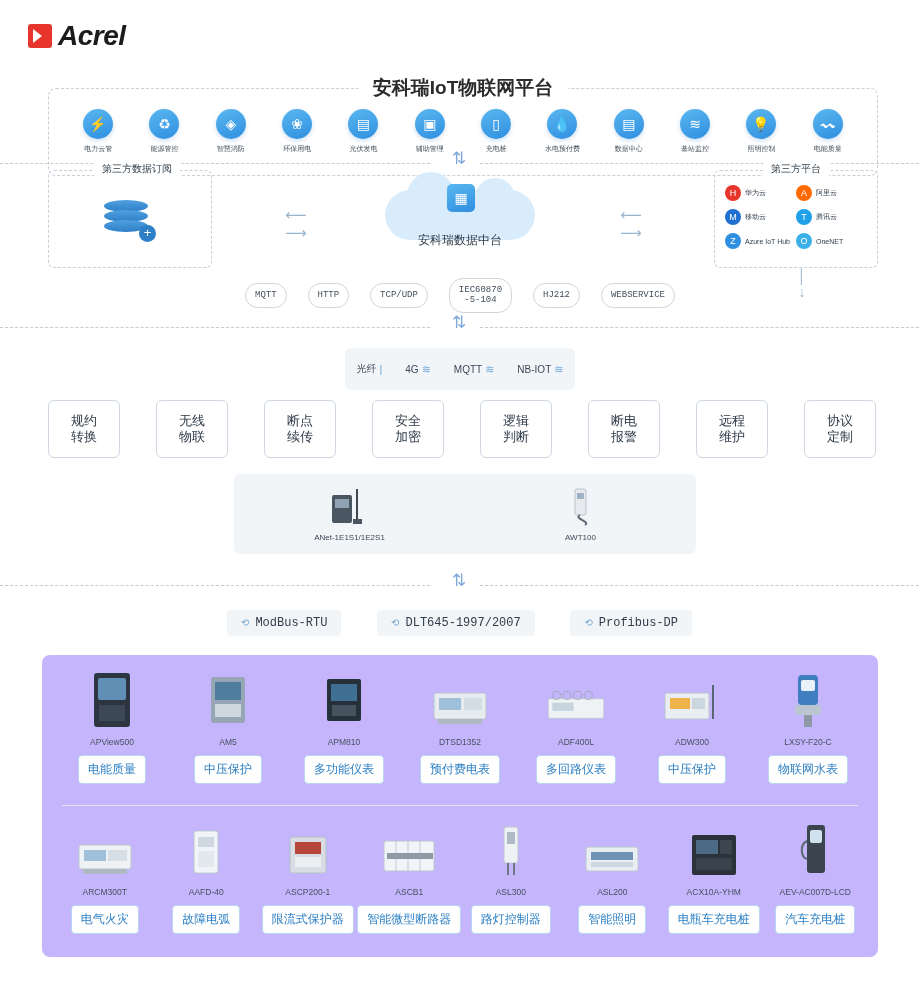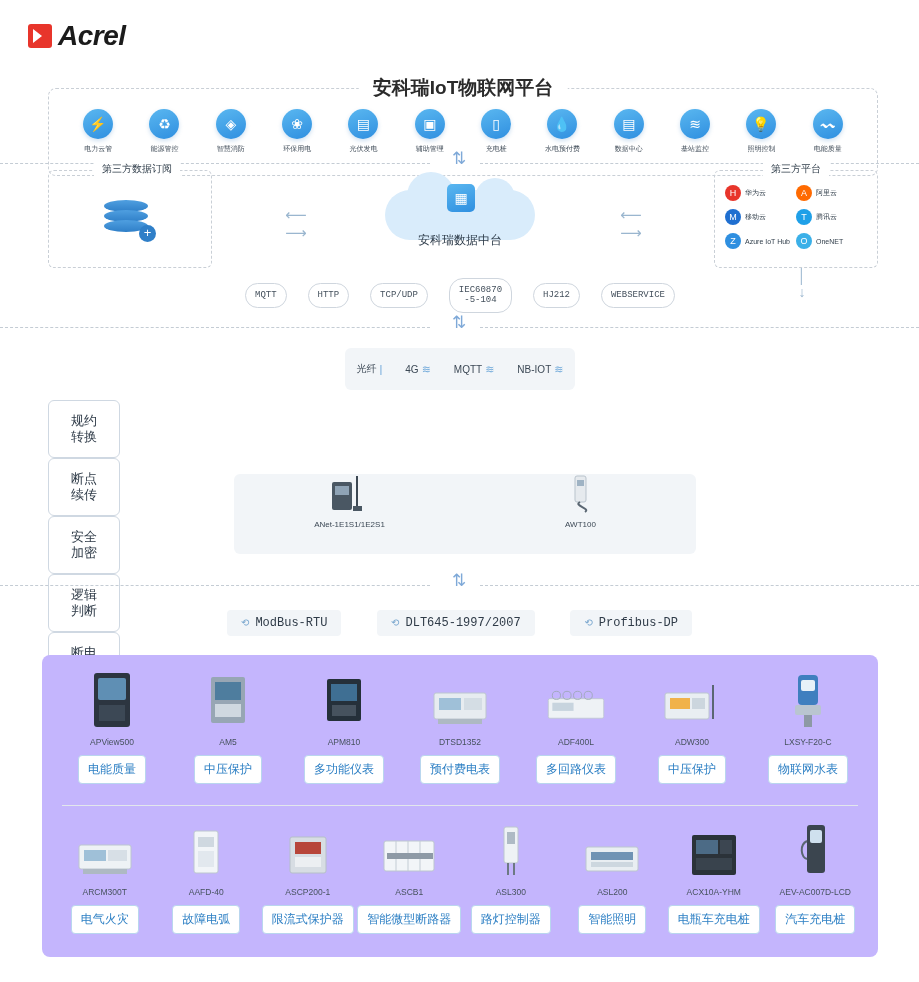--- a/index.html
+++ b/index.html
@@ -219,40 +219,40 @@
   }
   .net-item { display: flex; align-items: center; gap: 3px; }
   .net-name { font-size: 10px; color: #3c4855; }
   .net-glyph { font-size: 11px; color: #6fa8d9; line-height: 10px; }
 
   
   .cap-row {
     position: absolute;
     left: 48px; top: 400px;
     width: 828px;
-    display: flex; justify-content: space-between; flex-direction: column;
+    display: flex; justify-content: space-between;
   }
   .cap-box {
     width: 70px; height: 56px;
     border: 1px solid #cfd8e2;
     border-radius: 6px;
     display: flex; flex-direction: column;
     align-items: center; justify-content: center;
     font-size: 13px; color: #2f3b48; line-height: 1.25;
     background: #fff;
   }
 
   
   .gw-panel {
     position: absolute;
     left: 234px; top: 474px;
     width: 462px; height: 80px;
     background: #f2f5f8;
     border-radius: 6px;
-    display: flex; align-items: flex-start; justify-content: space-around;
+    display: flex; align-items: center; justify-content: space-around;
   }
   .gw-item { display: flex; flex-direction: column; align-items: center; gap: 6px; width: 130px; }
   .gw-img {
     height: 40px; display: flex; align-items: flex-end; justify-content: center;
   }
   .gw-name { font-size: 8px; color: #3c4855; }
 
   
   .bus-row {
     position: absolute;
@@ -458,20 +458,24 @@
       <div class="net-glyph">≋</div>
     </div>
   </div>
 
   <div class="cap-row">
     <div class="cap-box">
         <span style="white-space:pre-line;text-align:center">规约
 转换</span>
       </div>
     <div class="cap-box">
+        <span style="white-space:pre-line;text-align:center">无线
+物联</span>
+      </div>
+    <div class="cap-box">
         <span style="white-space:pre-line;text-align:center">断点
 续传</span>
       </div>
     <div class="cap-box">
         <span style="white-space:pre-line;text-align:center">安全
 加密</span>
       </div>
     <div class="cap-box">
         <span style="white-space:pre-line;text-align:right">逻辑
 判断</span>

